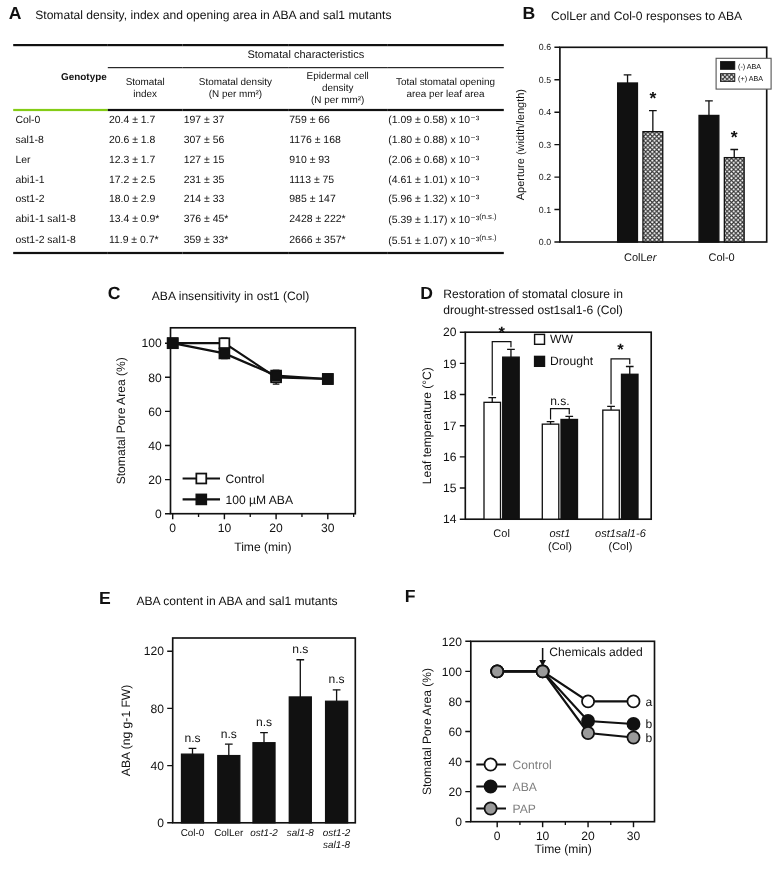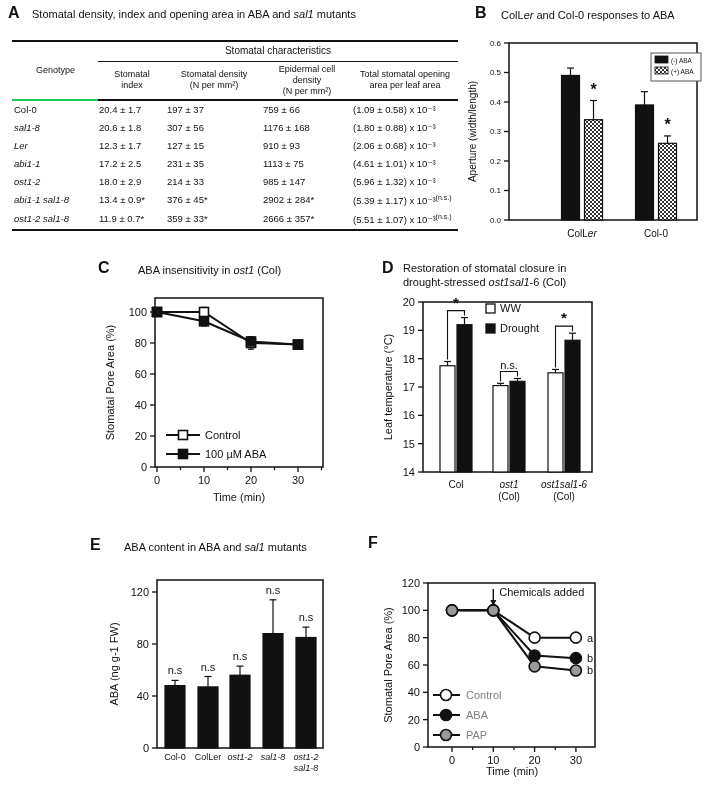--- a/index.html
+++ b/index.html
@@ -1,29 +1,29 @@
 <!DOCTYPE html>
 <html><head>
 <meta charset="utf-8">
 <style>
   html,body{margin:0;padding:0;background:#fff}
   body{font-family:"Liberation Sans","DejaVu Sans",sans-serif;color:#111}
   .fig{position:relative;width:709px;height:790px;background:#fff;overflow:hidden}
   .panel{position:absolute}
   .plabel{position:absolute;font-weight:bold;font-size:16px;color:#111}
   .ptitle{position:absolute;font-size:11px;line-height:1.3;white-space:pre-line;color:#111}
-  .it{font-style:italic}
+  .it{}
   svg.chart{position:absolute;left:0;top:0}
   svg text{font-family:"Liberation Sans","DejaVu Sans",sans-serif}
   #tableA{position:absolute;left:6px;top:36px;width:446px;border-collapse:collapse;
           border-top:2px solid #111;border-bottom:2px solid #111;table-layout:fixed}
   #tableA th{font-size:9px;font-weight:normal;text-align:center;vertical-align:middle;
              white-space:pre-line;padding:2px 1px;line-height:1.25}
   #tableA th.ghead{font-weight:normal;font-size:10px;border-bottom:1.5px solid #111;padding:3px 1px}
-  #tableA th.gcol{font-weight:normal;border-bottom:2px solid #22c55e;text-align:center;padding-left:2px}
+  #tableA th.gcol{font-weight:bold;border-bottom:2px solid #84cc16;text-align:right;padding-left:2px}
   #tableA tr.cols th{border-bottom:2px solid #111}
   #tableA td{font-size:9.5px;text-align:left;padding:3px 1px;line-height:1.25;white-space:nowrap}
   #tableA td.gen{text-align:left;padding-left:2px}
   #tableA td .sup{font-size:7px;vertical-align:super}
 </style>
 </head>
 <body>
 
 <div class="fig">
 
@@ -88,21 +88,21 @@
             <td class="gen it">ost1-2</td>
             <td>18.0 ± 2.9</td>
             <td>214 ± 33</td>
             <td>985 ± 147</td>
             <td><span>(5.96 ± 1.32) x 10⁻³</span></td>
           </tr>
           <tr>
             <td class="gen it">abi1-1 sal1-8</td>
             <td>13.4 ± 0.9*</td>
             <td>376 ± 45*</td>
-            <td>2902 ± 284*</td>
+            <td>2428 ± 222*</td>
             <td><span>(5.39 ± 1.17) x 10⁻³</span><span class="sup">(n.s.)</span></td>
           </tr>
           <tr>
             <td class="gen it">ost1-2 sal1-8</td>
             <td>11.9 ± 0.7*</td>
             <td>359 ± 33*</td>
             <td>2666 ± 357*</td>
             <td><span>(5.51 ± 1.07) x 10⁻³</span><span class="sup">(n.s.)</span></td>
           </tr>
         </tbody>

